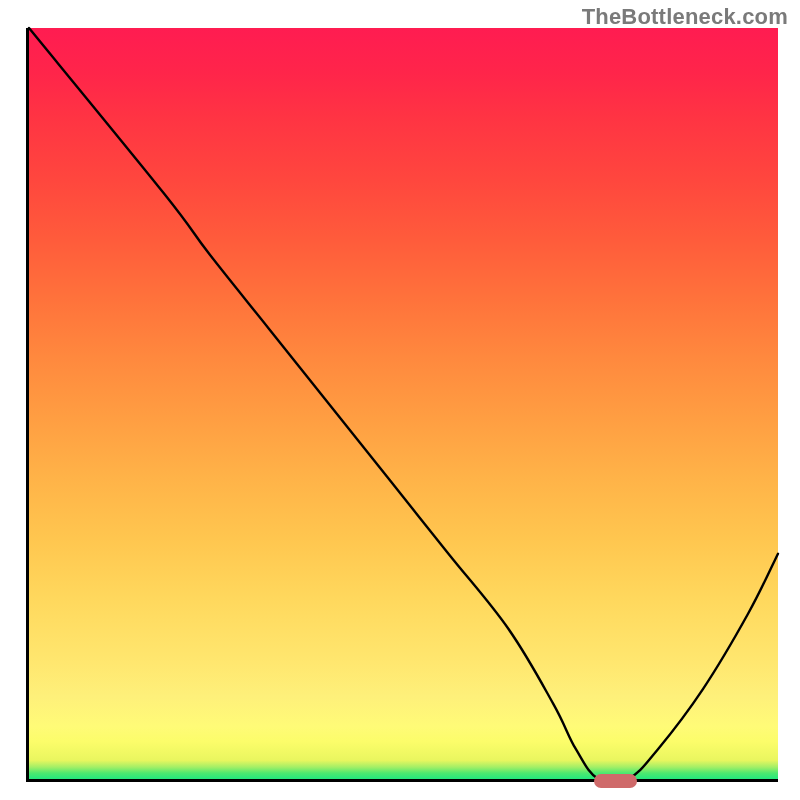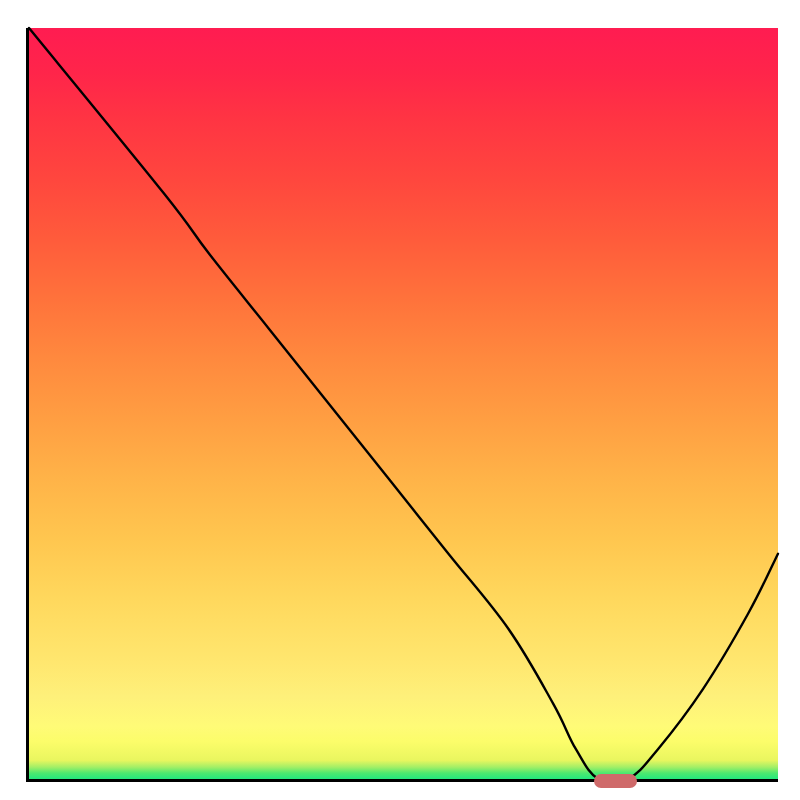--- a/index.html
+++ b/index.html
@@ -68,20 +68,21 @@
     height: 14px;
     background: #cf6a6a;
     border-radius: 7px;
   }
 </style>
 </head>
 <body>
 
 <div class="chart-container">
 
+  <div class="watermark">TheBottleneck.com</div>
 
   <div class="plot-area">
     <div class="gradient"></div>
 
     <svg class="curve" viewBox="0 0 752 754" preserveAspectRatio="none">
       <path id="curve-path" fill="none" stroke="#000" stroke-width="2.4" stroke-linejoin="round" stroke-linecap="round" d="M 0 0 C 24.364799999999995 29.8584, 102.87359999999998 125.16399999999999, 135.35999999999999 165.88 C 167.8464 206.596, 161.5296 201.77040000000005, 180.48 226.20000000000005 C 199.4304 250.62960000000004, 218.9824 274.456, 240.64000000000001 301.6 C 262.2976 328.744, 279.1424 349.856, 300.8 377 C 322.4576 404.144, 339.3024 425.256, 360.96 452.4 C 382.6176 479.544, 399.46240000000006 500.65599999999995, 421.12000000000006 527.8 C 442.77760000000006 554.944, 462.3296 576.056, 481.28000000000003 603.2 C 500.23040000000003 630.344, 514.2176 656.8848, 526.4 678.6 C 538.5824 700.3152, 540.8384000000001 710.268, 548.96 723.84 C 557.0816 737.412, 562.0448 748.5712, 571.52 754 C 580.9952 759.4288, 590.7712 759.4288, 601.6 754 C 612.4288 748.5712, 618.1439999999999 740.1264, 631.68 723.84 C 645.216 707.5536000000001, 660.5568000000001 687.9496, 676.8000000000001 663.52 C 693.0432000000001 639.0903999999999, 708.384 612.5496, 721.92 588.12 C 735.4559999999999 563.6904, 746.5856 538.6576, 752 527.8"></path>
     </svg>
 
     <div class="bottleneck-marker" id="bn-marker" style="left: 564.752px; top: 746px; width: 43.616px;"></div>
   </div>

